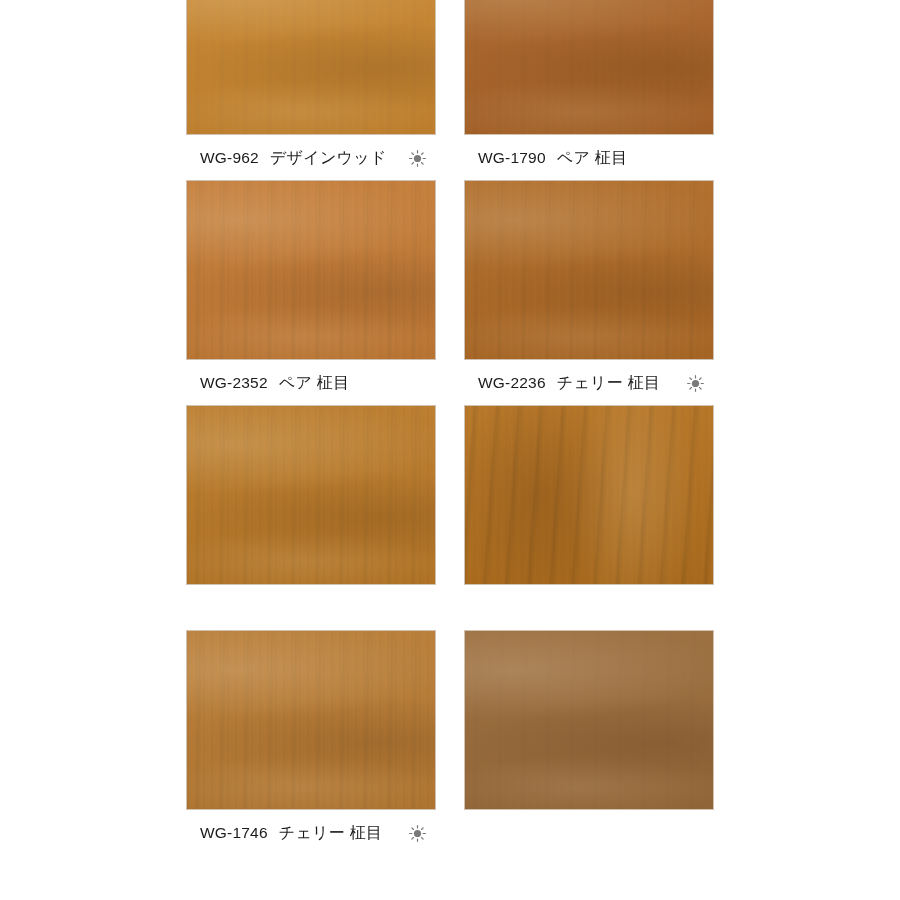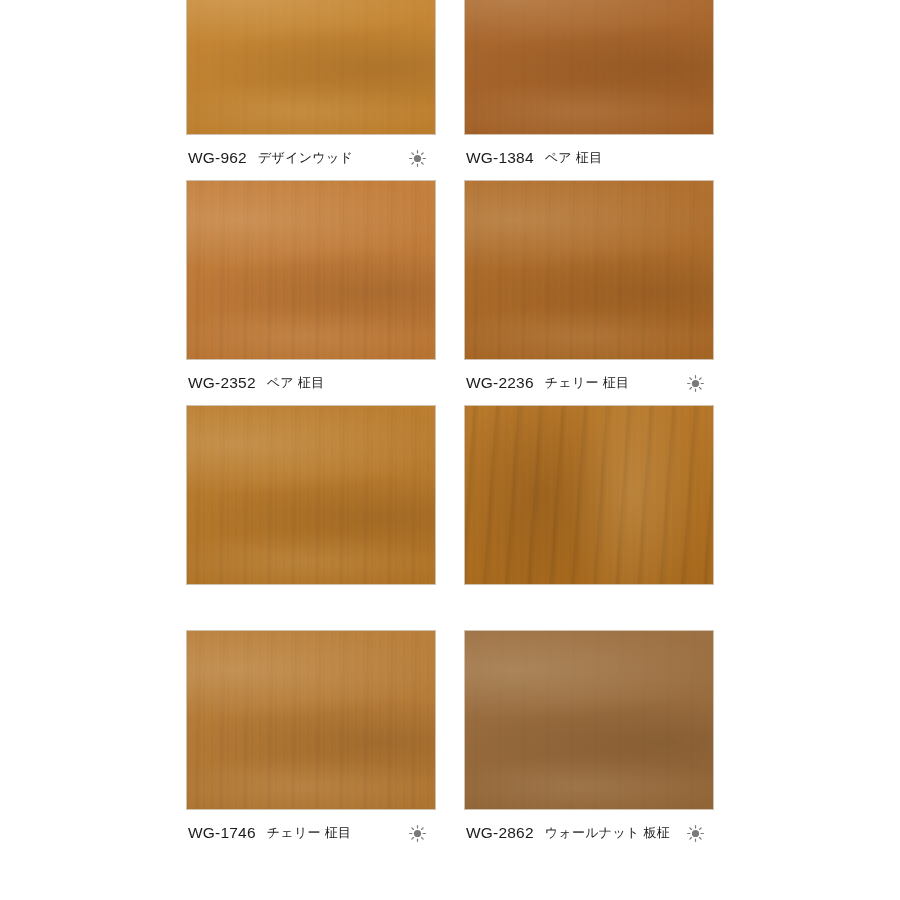--- a/index.html
+++ b/index.html
@@ -114,39 +114,39 @@
       radial-gradient(ellipse 45% 130% at 68% 50%, rgba(255,238,205,0.14), rgba(0,0,0,0) 58%),
       linear-gradient(175deg, rgba(255,255,255,0.05), rgba(0,0,0,0.07));
   }
 
   
   .smooth .grain-fine { opacity: 0.35; }
   .smooth .grain-broad { opacity: 0.30; }
 
   .swatch-caption {
     position: absolute;
-    left: 2px;
+    left: 14px;
     right: 6px;
     top: 190px;
     height: 26px;
     display: flex;
     align-items: center;
     white-space: nowrap;
     justify-content: space-between;
   }
 
   .swatch-code {
     font-size: 15.5px;
     color: #1b1b1b;
     letter-spacing: 0.2px;
     font-weight: 400;
   }
 
   .swatch-species {
-    font-size: 13px;
+    font-size: 16px;
     color: #1b1b1b;
     margin-left: 11px;
     letter-spacing: 0.3px;
   }
 
   .sun-icon {
     margin-left: auto;
     margin-right: 4px;
     width: 17px;
     height: 17px;
@@ -190,21 +190,21 @@
         </div>
       </div>
       <div class="swatch-cell">
         <div class="swatch-image smooth">
           <div class="swatch-base" style="background: rgb(171, 101, 40);"></div>
           <div class="grain-fine"></div>
           <div class="grain-broad"></div>
           <div class="grain-cloud"></div>
         </div>
         <div class="swatch-caption">
-          <span class="swatch-code">WG-1384</span>
+          <span class="swatch-code">WG-1790</span>
           <span class="swatch-species">ペア 柾目</span>
           <span class="sun-icon hidden">
 <svg viewBox="0 0 24 24" aria-hidden="true">
   <circle cx="12" cy="12" r="5.1" fill="#7a7a7a"></circle>
   <g stroke="#7a7a7a" stroke-width="1.7" stroke-linecap="round">
     <line x1="12" y1="0.9" x2="12" y2="4.1"></line>
     <line x1="12" y1="19.9" x2="12" y2="23.1"></line>
     <line x1="0.9" y1="12" x2="4.1" y2="12"></line>
     <line x1="19.9" y1="12" x2="23.1" y2="12"></line>
     <line x1="4.0" y1="4.0" x2="6.3" y2="6.3"></line>
@@ -313,34 +313,15 @@
           </span>
         </div>
       </div>
       <div class="swatch-cell">
         <div class="swatch-image smooth">
           <div class="swatch-base" style="background: rgb(154, 107, 58);"></div>
           <div class="grain-fine"></div>
           <div class="grain-broad"></div>
           <div class="grain-cloud"></div>
         </div>
-        <div class="swatch-caption">
-          <span class="swatch-code">WG-2862</span>
-          <span class="swatch-species">ウォールナット 板柾</span>
-          <span class="sun-icon">
-<svg viewBox="0 0 24 24" aria-hidden="true">
-  <circle cx="12" cy="12" r="5.1" fill="#7a7a7a"></circle>
-  <g stroke="#7a7a7a" stroke-width="1.7" stroke-linecap="round">
-    <line x1="12" y1="0.9" x2="12" y2="4.1"></line>
-    <line x1="12" y1="19.9" x2="12" y2="23.1"></line>
-    <line x1="0.9" y1="12" x2="4.1" y2="12"></line>
-    <line x1="19.9" y1="12" x2="23.1" y2="12"></line>
-    <line x1="4.0" y1="4.0" x2="6.3" y2="6.3"></line>
-    <line x1="17.7" y1="17.7" x2="20.0" y2="20.0"></line>
-    <line x1="20.0" y1="4.0" x2="17.7" y2="6.3"></line>
-    <line x1="6.3" y1="17.7" x2="4.0" y2="20.0"></line>
-  </g>
-</svg>
-          </span>
-        </div>
       </div>
     </div>
 </div>
 
 </body></html>

